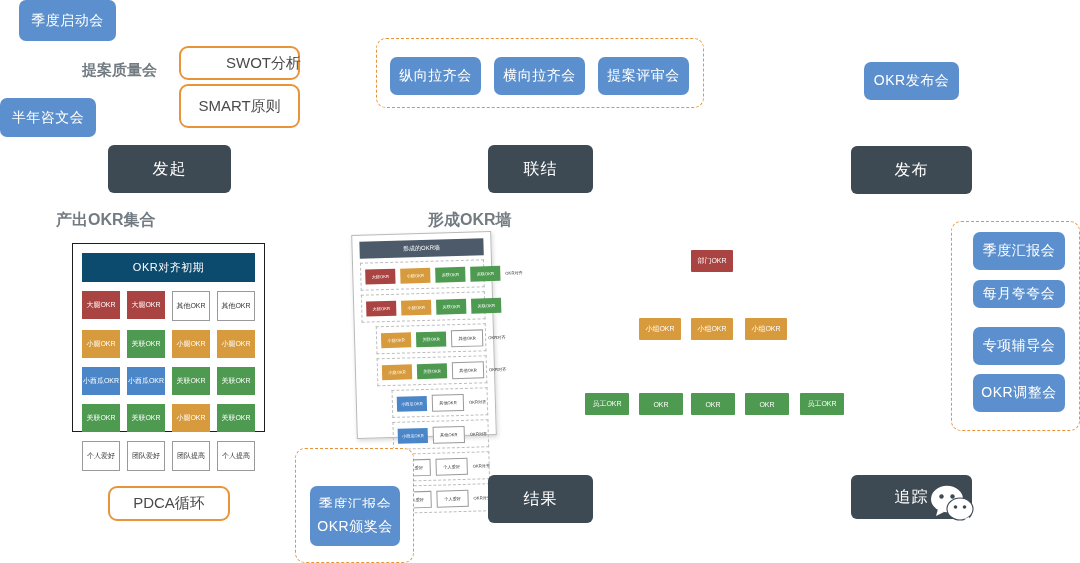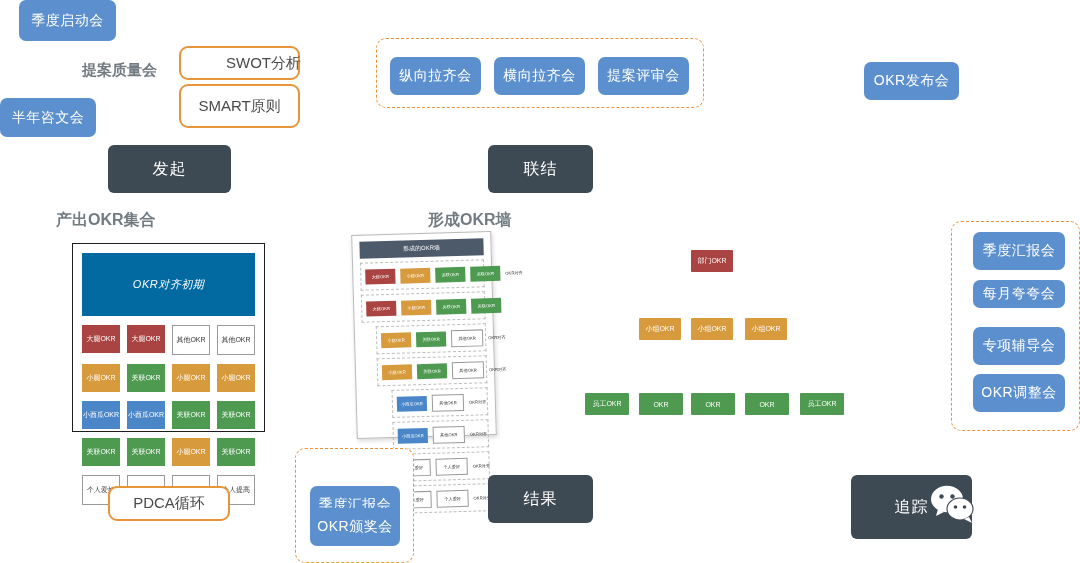--- a/index.html
+++ b/index.html
@@ -33,22 +33,22 @@
     color:#3d4953;font-size:15px;font-weight:bold;opacity:.72;
     filter:blur(.6px);white-space:nowrap;
   }
 
   
   .card{
     background:#ffffff;border:1px solid #1d1d1d;box-sizing:border-box;
   }
   .card-inner{padding:9px;}
   .card-head{
-    background:#0369a1;color:#fff;text-align:center;font-size:11px;
-    padding:24px 0;letter-spacing:.5px;font-style:italic;
+    background:#0c4a6e;color:#fff;text-align:center;font-size:11px;
+    padding:7px 0;letter-spacing:.5px;
   }
   .grid4{display:grid;grid-template-columns:repeat(4,1fr);gap:7px;margin-top:9px;}
   .cell{
     height:28px;display:flex;align-items:center;justify-content:center;
     font-size:7px;color:#ffffff;white-space:nowrap;
   }
   .c-red{background:#a94442;}
   .c-orange{background:#d79a3c;}
   .c-green{background:#4e9a51;}
   .c-blue{background:#4a86c8;}
@@ -104,20 +104,21 @@
   <div class="abs dashed-group" style="left:376px;top:38px;width:328px;height:70px;"></div>
 
   <div class="abs blue-pill" style="left:390px;top:57px;width:91px;height:38px;">纵向拉齐会</div>
   <div class="abs blue-pill" style="left:494px;top:57px;width:91px;height:38px;">横向拉齐会</div>
   <div class="abs blue-pill" style="left:598px;top:57px;width:91px;height:38px;">提案评审会</div>
 
   <div class="abs dark-stage" style="left:488px;top:145px;width:105px;height:48px;">联结</div>
 
   <div class="abs blue-pill" style="left:864px;top:62px;width:95px;height:38px;">OKR发布会</div>
 
+  <div class="abs dark-stage" style="left:851px;top:146px;width:121px;height:48px;">发布</div>
 
   <div class="abs dashed-group" style="left:951px;top:221px;width:129px;height:210px;"></div>
 
   <div class="abs blue-pill" style="left:973px;top:232px;width:92px;height:38px;">季度汇报会</div>
   <div class="abs blue-pill" style="left:973px;top:280px;width:92px;height:28px;">每月夸夸会</div>
   <div class="abs blue-pill" style="left:973px;top:327px;width:92px;height:38px;">专项辅导会</div>
   <div class="abs blue-pill" style="left:973px;top:374px;width:92px;height:38px;">OKR调整会</div>
 
   <div class="abs faded-label" style="left:56px;top:210px;font-size:16px;">产出OKR集合</div>
 
@@ -226,21 +227,21 @@
 
   <div class="abs white-pill" style="left:108px;top:486px;width:122px;height:35px;">PDCA循环</div>
 
   <div class="abs dashed-group" style="left:295px;top:448px;width:119px;height:115px;"></div>
 
   <div class="abs blue-pill" style="left:310px;top:486px;width:90px;height:38px;">季度汇报会</div>
   <div class="abs blue-pill" style="left:310px;top:508px;width:90px;height:38px;">OKR颁奖会</div>
 
   <div class="abs dark-stage" style="left:488px;top:475px;width:105px;height:48px;">结果</div>
 
-  <div class="abs dark-stage" style="left:851px;top:475px;width:121px;height:64px;">追踪</div>
+  <div class="abs dark-stage" style="left:851px;top:475px;width:121px;height:44px;">追踪</div>
 
   <div class="abs wm" style="left:930px;top:485px;">
     <span>
       <svg width="46" height="38" viewBox="0 0 46 38">
         <ellipse cx="17" cy="14" rx="16" ry="13.2" fill="#ffffff"></ellipse>
         <polygon points="8,24 6,31 14,27" fill="#ffffff"></polygon>
         <circle cx="11.5" cy="11.5" r="2.2" fill="#3d4953"></circle>
         <circle cx="22.5" cy="11.5" r="2.2" fill="#3d4953"></circle>
         <ellipse cx="30" cy="24" rx="13" ry="11" fill="#ffffff" stroke="#3d4953" stroke-width="1.1"></ellipse>
         <polygon points="39,32 42,38 34,34" fill="#ffffff"></polygon>

